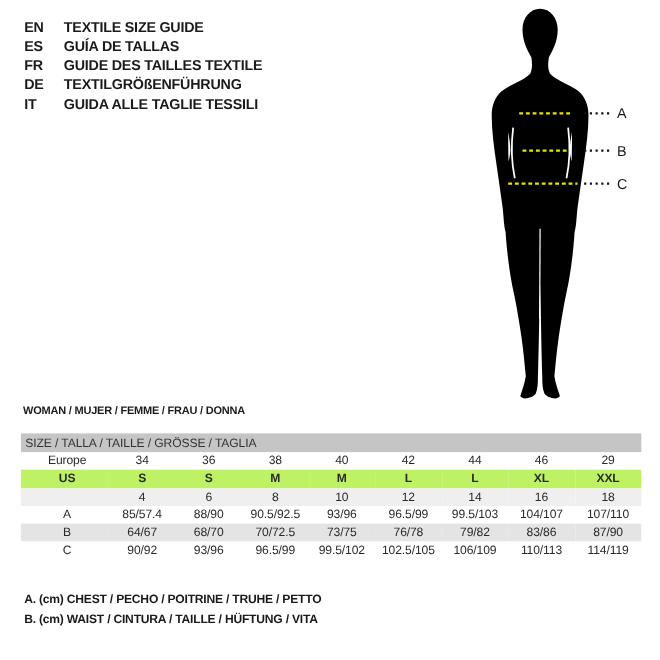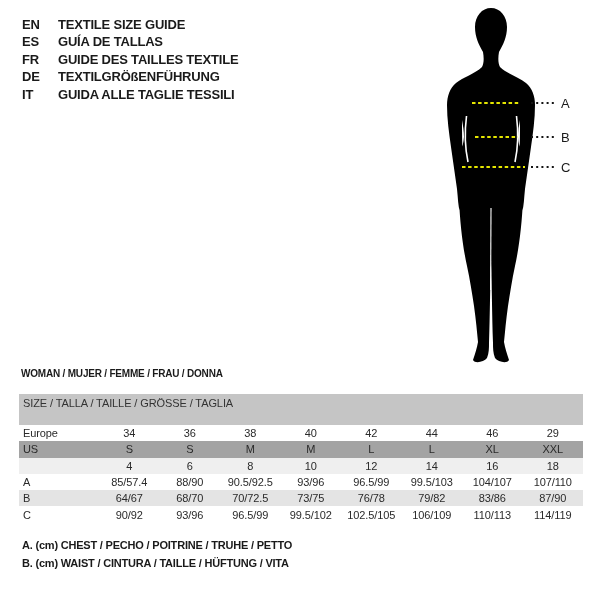--- a/index.html
+++ b/index.html
@@ -14,28 +14,28 @@
   
   .figure{position:absolute;left:430px;top:0;width:170px;height:380px;}
   .figure svg{display:block;width:170px;height:380px;}
   .measure-label{font-family:"Liberation Sans",sans-serif;font-size:13px;fill:#1a1a1a;}
   
   .section-title{position:absolute;left:21px;top:368px;font-size:10px;font-weight:bold;letter-spacing:-0.2px;}
   
   .size-table{position:absolute;left:19px;top:394px;width:564px;border-collapse:collapse;table-layout:fixed;}
   .size-table th{
     background:#c5c5c5;height:17px;font-size:11px;font-weight:normal;color:#333;
-    text-align:left;padding:0 0 14px 4px;letter-spacing:-0.1px;white-space:nowrap;
+    text-align:left;padding:0 0 0 4px;letter-spacing:-0.1px;white-space:nowrap;
   }
   .size-table td{
     height:16.3px;font-size:11px;color:#2a2a2a;text-align:center;padding:0;
     letter-spacing:-0.1px;white-space:nowrap;vertical-align:middle;
   }
-  .size-table td.rowlabel{text-align:left;padding-left:4px;}
-  .size-table tbody tr:nth-child(2){background:#a3a3a3;}
+  .size-table td.rowlabel{text-align:center;padding-left:4px;}
+  .size-table tbody tr:nth-child(2){background:#bef264;font-weight:bold;}
   .size-table tbody tr:nth-child(3){background:#efefef;}
   .size-table tbody tr:nth-child(5){background:#e4e4e4;}
   .size-table tbody tr:nth-child(7){background:#e4e4e4;}
   
   .legend{position:absolute;left:22px;top:536px;}
   .legend-line{line-height:18.3px;font-size:11px;font-weight:bold;letter-spacing:-0.2px;white-space:nowrap;}
 </style>
 </head>
 <body>
 

